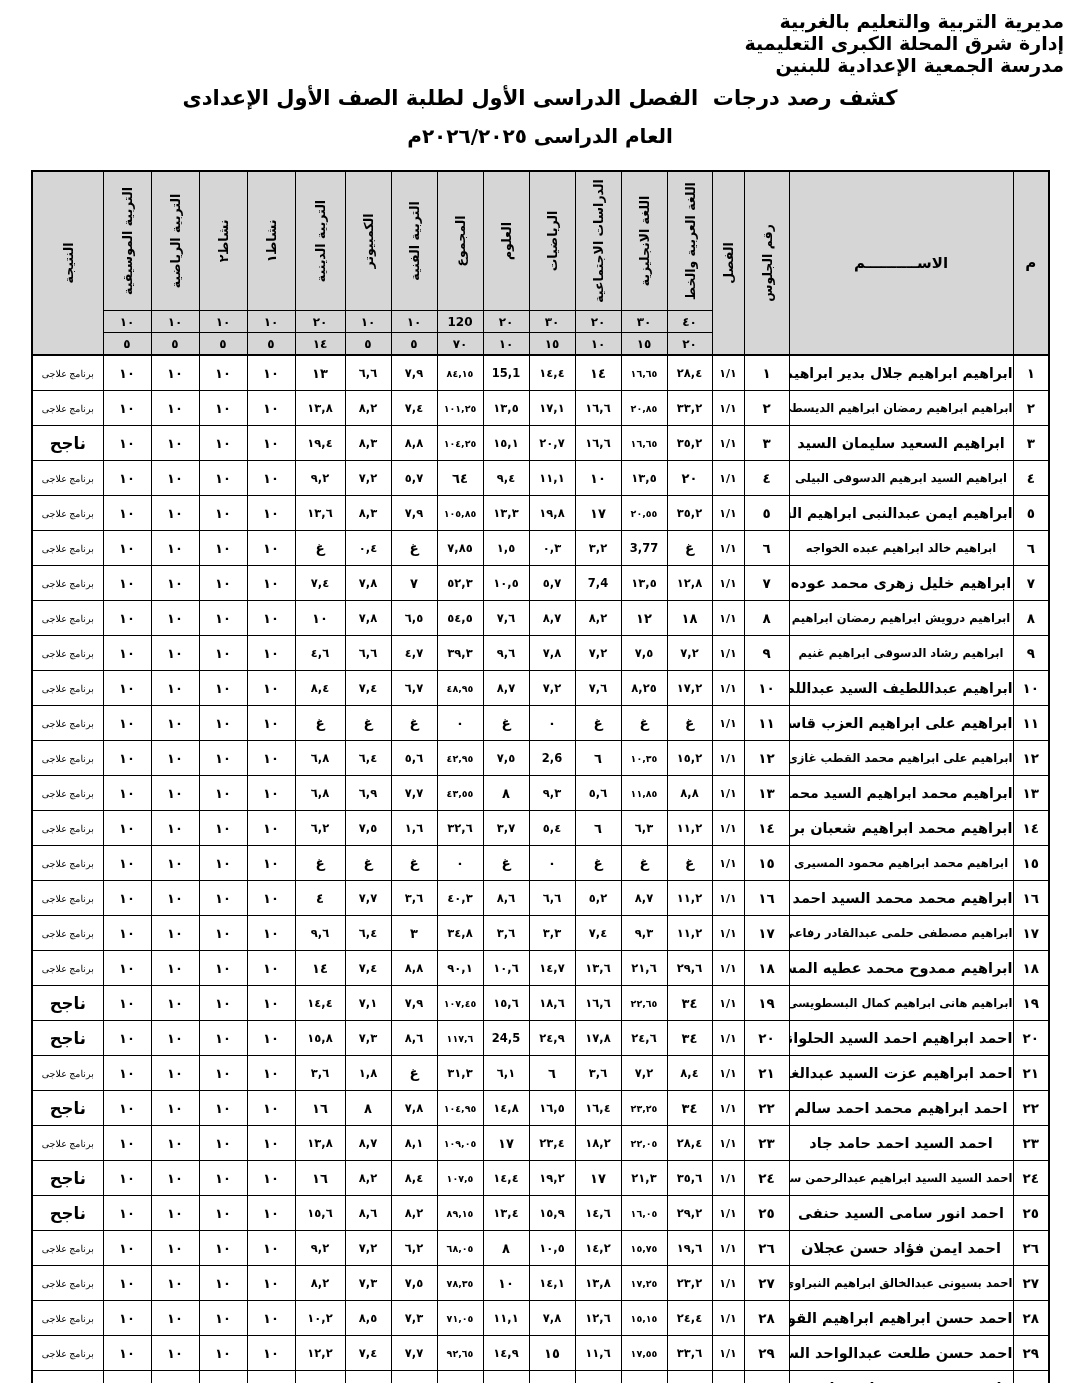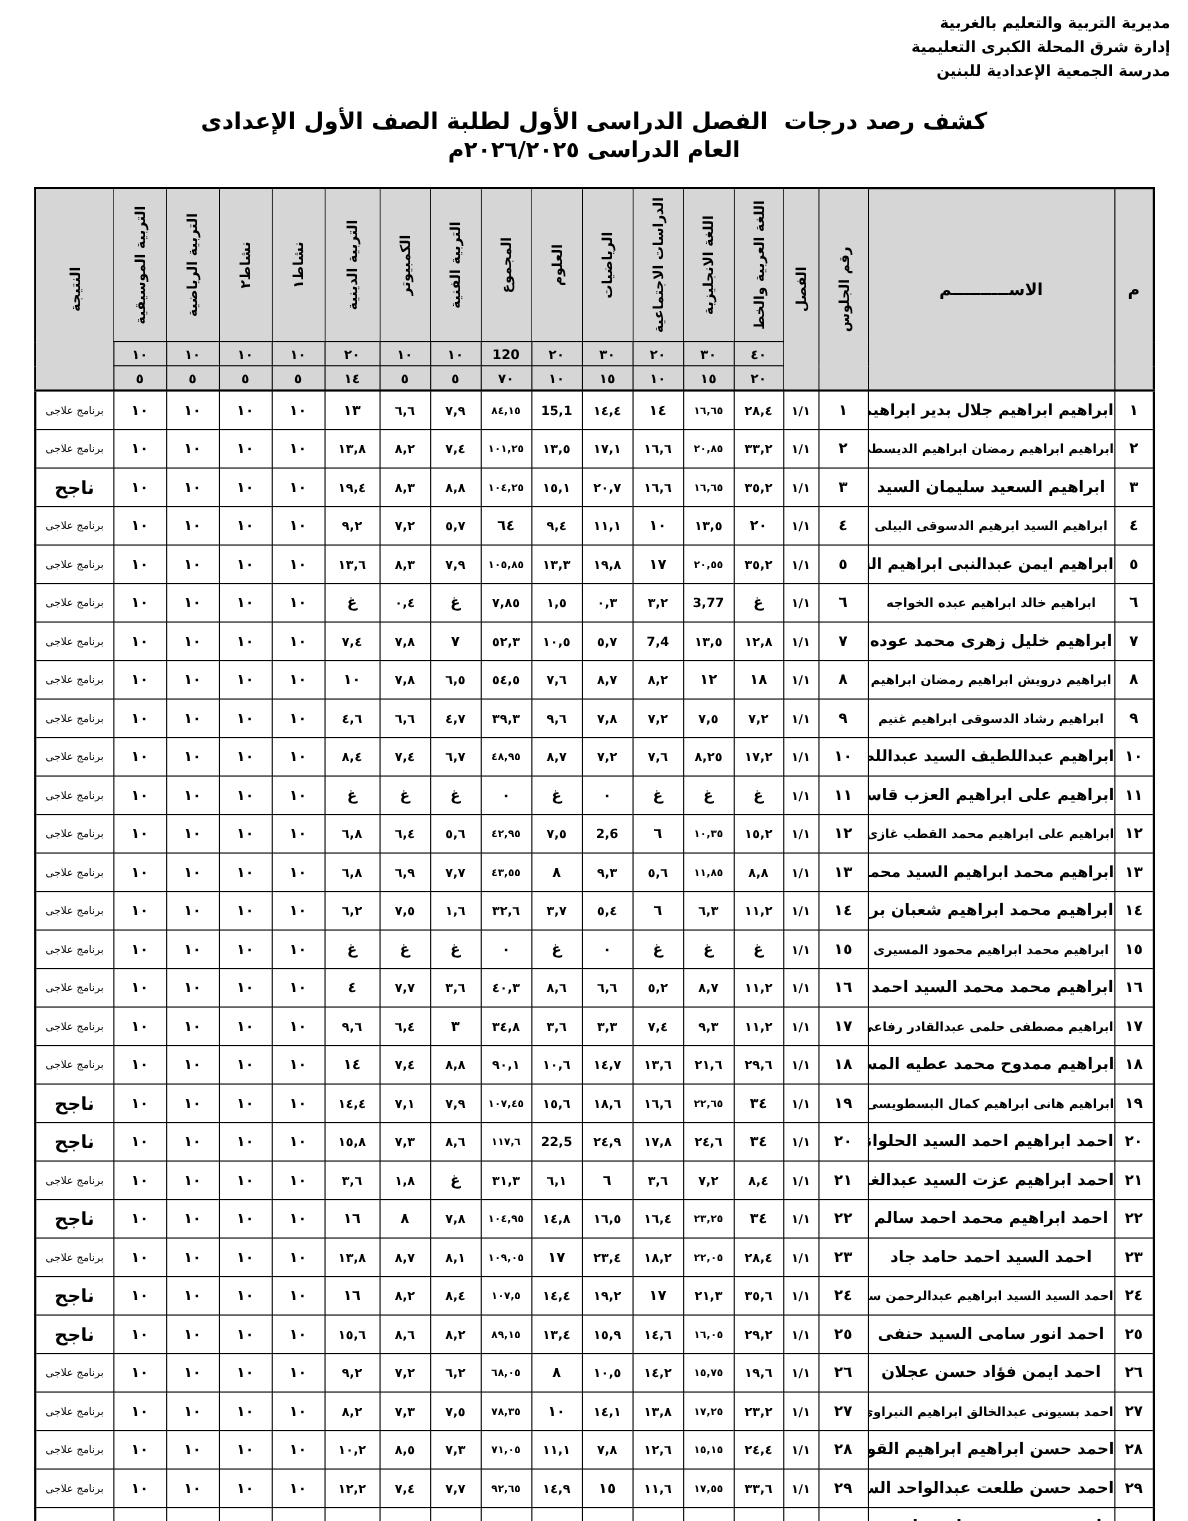--- a/index.html
+++ b/index.html
@@ -1,21 +1,21 @@
 <!DOCTYPE html>
 <html dir="rtl" lang="ar"><head>
 <meta charset="utf-8">
 <style>
   html,body{margin:0;padding:0;}
   body{width:1080px;height:1383px;background:#ffffff;position:relative;
        font-family:"DejaVu Sans", sans-serif;color:#000;direction:rtl;overflow:hidden;}
   .letterhead{position:absolute;top:10px;right:16px;text-align:right;
-              font-weight:bold;font-size:14px;line-height:22px;}
+              font-weight:bold;font-size:19px;line-height:22px;}
   .title-main{position:absolute;top:86px;right:0;width:100%;text-align:center;
-              font-weight:bold;font-size:21px;margin-top:12px;}
+              font-weight:bold;font-size:21px;}
   .title-year{position:absolute;top:124px;right:0;width:100%;text-align:center;
               font-weight:bold;font-size:20px;margin-left:41px;}
   table.sheet{position:absolute;top:170px;right:30px;width:1017px;
               border-collapse:collapse;table-layout:fixed;background:#fff;
               border:2.5px solid #000;}
   .sheet th,.sheet td{border:1.5px solid #000;padding:0;text-align:center;
               vertical-align:middle;}
   .hrow th{height:138px;background:#d6d6d6;font-weight:bold;}
   thead{border-bottom:2px solid #000;}
   .vh{position:relative;overflow:visible;}
@@ -29,21 +29,21 @@
   .cls{font-weight:bold;font-size:11px;}
   .nm{font-weight:bold;white-space:nowrap;overflow:hidden;}
   .n-big{font-size:14.5px;}
   .n-mid{font-size:11.5px;}
   .n-sm{font-size:14px;}
   .s-big{font-weight:bold;font-size:13px;}
   .s-mid{font-weight:bold;font-size:11.5px;}
   .s-sm{font-weight:bold;font-size:9.5px;}
   .s-gh{font-weight:bold;font-size:13.5px;}
   .res-pass{font-weight:bold;font-size:16.5px;}
-  .res-prog{font-size:9.5px;font-weight:normal;}
+  .res-prog{font-size:9.5px;font-weight:normal;font-family:Liberation Serif, serif;}
 </style>
 </head>
 <body>
 
 <div class="letterhead">
   <div>مديرية التربية والتعليم بالغربية</div>
   <div>إدارة شرق المحلة الكبرى التعليمية</div>
   <div>مدرسة الجمعية الإعدادية للبنين</div>
 </div>
 
@@ -538,21 +538,21 @@
       </tr>
       <tr>
         <td class="idx">٢٠</td>
         <td class="nm n-big">احمد ابراهيم احمد السيد الحلوانى</td>
         <td class="idx">٢٠</td>
         <td class="cls">١/١</td>
         <td class="s-big">٣٤</td>
         <td class="s-mid">٢٤,٦</td>
         <td class="s-mid">١٧,٨</td>
         <td class="s-mid">٢٤,٩</td>
-        <td class="s-mid">22,5</td>
+        <td class="s-mid">24,5</td>
         <td class="s-sm">١١٧,٦</td>
         <td class="s-mid">٨,٦</td>
         <td class="s-mid">٧,٣</td>
         <td class="s-mid">١٥,٨</td>
         <td class="s-big">١٠</td>
         <td class="s-big">١٠</td>
         <td class="s-big">١٠</td>
         <td class="s-big">١٠</td>
         <td class="res-pass">ناجح</td>
       </tr>

